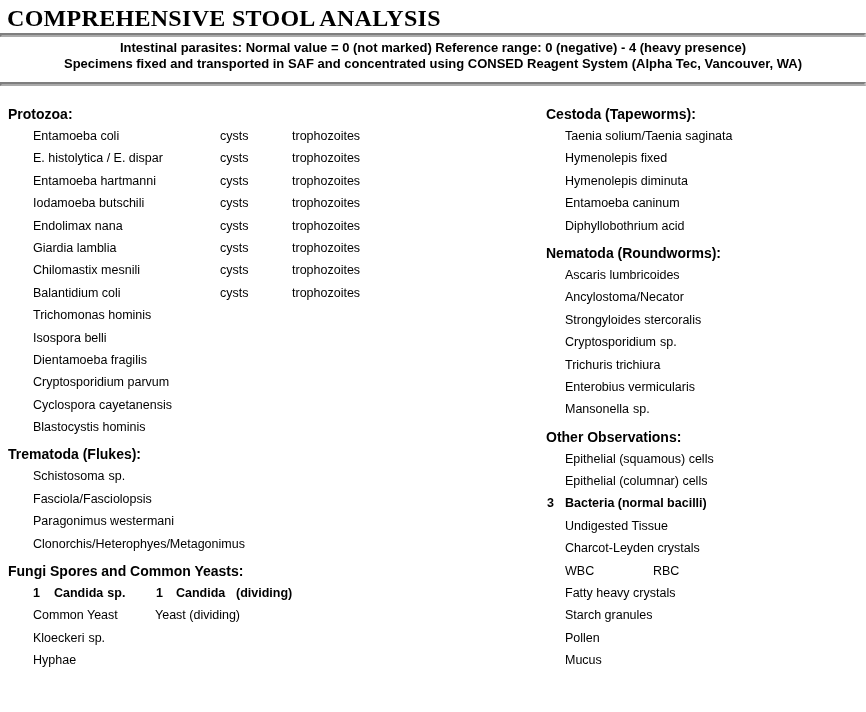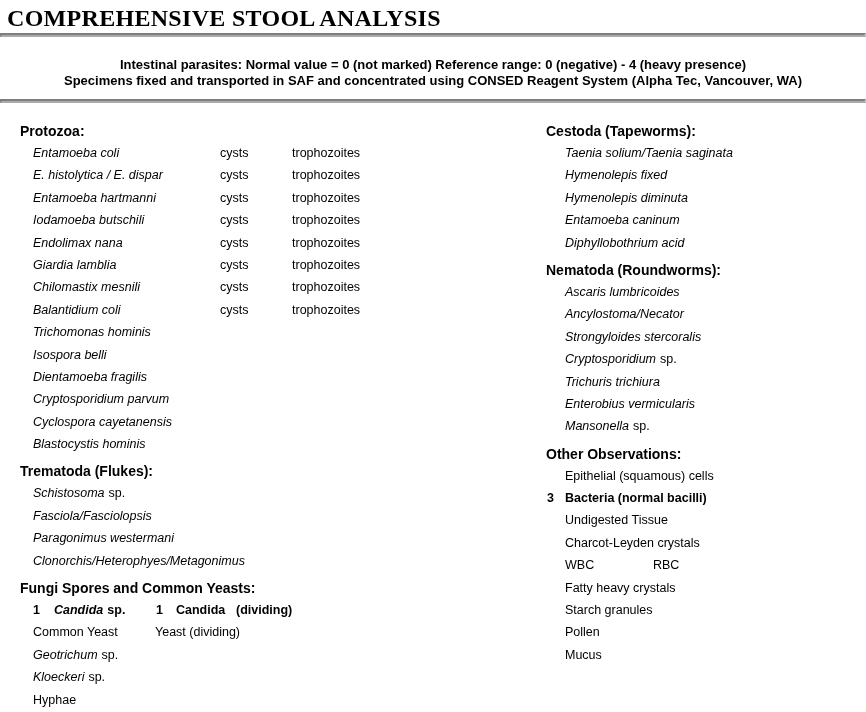--- a/index.html
+++ b/index.html
@@ -22,46 +22,46 @@
     border-color: #7e7e7e #c2c2c2 #aaaaaa #7e7e7e;
   }
   .rule-1 { margin-top: 4px; }
   .rule-2 { margin-top: 11px; }
 
   .banner {
     text-align: center;
     font-weight: bold;
     font-size: 13px;
     line-height: 15.5px;
-    margin-top: 20px;
+    margin-top: 3px;
   }
 
   .content { display: flex; margin-top: 12px; }
   .col { width: 433px; flex: 0 0 433px; }
 
   .heading {
     font-weight: bold;
     font-size: 14px;
     line-height: 16px;
     margin: 8px 0 3px 0;
     white-space: nowrap;
   }
-  .col-left .heading { padding-left: 20px; }
+  .col-left .heading { padding-left: 8px; }
   .col-right .heading { padding-left: 113px; }
 
   .item {
     font-size: 12.5px;
     height: 22.4px;
     line-height: 22.4px;
     white-space: nowrap;
   }
   .col-left .item { padding-left: 33px; }
   .col-right .item { padding-left: 132px; }
 
-  .sci { font-style: italic; }
+  .sci { }
   .suffix { font-style: normal; margin-left: 4px; }
 
   .form-row {
     display: grid;
     grid-template-columns: 187px 72px auto;
     padding-left: 33px;
   }
 
   .fungi-row-1 {
     display: grid;
@@ -170,23 +170,20 @@
       <span><span class="sci">Candida</span><span class="suffix">sp.</span></span>
       <span>1</span>
       <span>Candida</span>
       <span>(dividing)</span>
     </div>
     <div class="item fungi-row-2">
       <span>Common Yeast</span>
       <span>Yeast (dividing)</span>
     </div>
     <div class="item">
-      <span class="sci">Geotrichum</span><span class="suffix">sp.</span>
-    </div>
-    <div class="item">
       <span class="sci">Kloeckeri</span><span class="suffix">sp.</span>
     </div>
     <div class="item"><span>Hyphae</span></div>
 
   </div>
 
   <div class="col col-right">
 
     <div class="heading">Cestoda (Tapeworms):</div>
 
@@ -206,20 +203,21 @@
     </div>
     <div class="item"><span class="sci">Trichuris trichiura</span></div>
     <div class="item"><span class="sci">Enterobius vermicularis</span></div>
     <div class="item">
       <span class="sci">Mansonella</span><span class="suffix">sp.</span>
     </div>
 
     <div class="heading">Other Observations:</div>
 
     <div class="item">Epithelial (squamous) cells</div>
+    <div class="item">Epithelial (columnar) cells</div>
 
     <div class="item bacteria-row">
       <span>3</span>
       <span>Bacteria (normal bacilli)</span>
     </div>
 
     <div class="item">Undigested Tissue</div>
     <div class="item">Charcot-Leyden crystals</div>
 
     <div class="item wbc-row">

